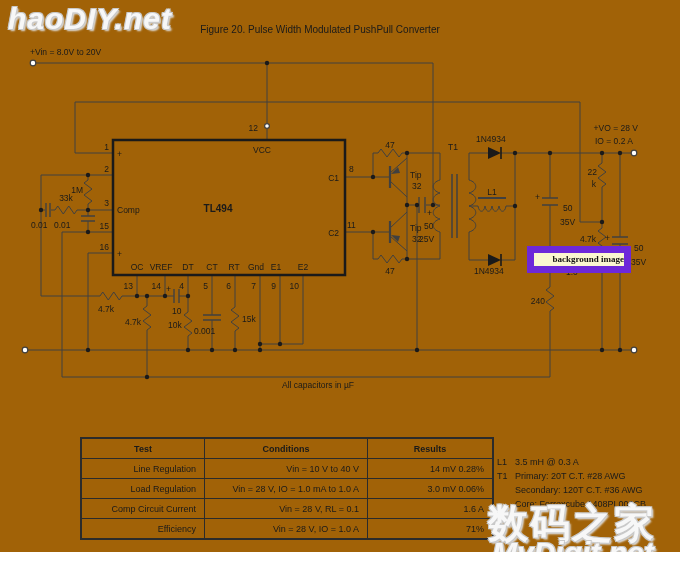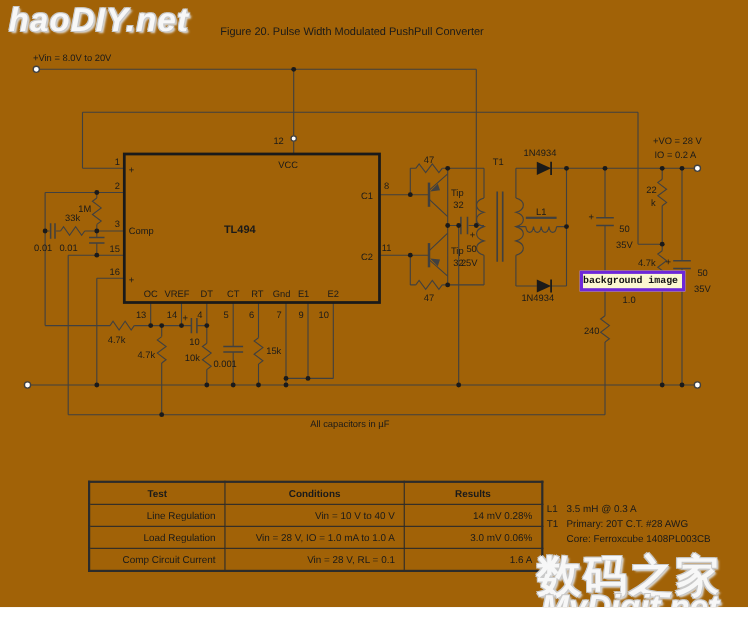--- a/index.html
+++ b/index.html
@@ -13,23 +13,23 @@
   #wm-cn{left:488px;top:496px;font-size:40px;letter-spacing:2px;}
   #wm-en{left:492px;top:536px;font-size:30px;font-style:italic;}
   
   #title{position:absolute;left:0;top:24px;width:640px;text-align:center;
          font-size:10px;font-weight:normal;}
   
   #schem{position:absolute;left:0;top:0;}
   #schem text{font-family:"Liberation Sans",sans-serif;fill:#1a1a1a;}
   
   #tooltip{position:absolute;left:527px;top:246px;width:90px;height:13px;
-           background:#fbf7d0;border:3px solid #6d28d9;
-           font-family:Liberation Mono, monospace;
-           font-size:9px;font-weight:bold;line-height:13px;text-align:left;
+           background:#fbf7d0;border:7px solid #6d28d9;
+           font-family:Liberation Serif, serif;
+           font-size:9px;font-weight:bold;line-height:13px;text-align:right;
            color:#111;white-space:nowrap;overflow:hidden;}
   
   #results{position:absolute;left:80px;top:437px;border-collapse:collapse;
            font-size:9px;}
   #results th,#results td{border:1px solid #2b2b2b;padding:0 8px;height:19px;
            white-space:nowrap;}
   #results th{font-weight:bold;text-align:center;}
   #results td{text-align:right;}
   #results{border:2px solid #2b2b2b;}
   .c-test{width:106px;} .c-cond{width:146px;} .c-res{width:108px;}
@@ -276,34 +276,40 @@
         <tr>
           <td>Load Regulation</td>
           <td>Vin = 28 V, IO = 1.0 mA to 1.0 A</td>
           <td>3.0 mV 0.06%</td>
         </tr>
         <tr>
           <td>Comp Circuit Current</td>
           <td>Vin = 28 V, RL = 0.1</td>
           <td>1.6 A</td>
         </tr>
+        <tr>
+          <td>Efficiency</td>
+          <td>Vin = 28 V, IO = 1.0 A</td>
+          <td>71%</td>
+        </tr>
       </tbody>
   </table>
 
   <div id="notes">
       <div class="note-line">
         <span class="note-tag">L1</span>
         <span>3.5 mH @ 0.3 A</span>
       </div>
       <div class="note-line">
         <span class="note-tag">T1</span>
         <span>Primary: 20T C.T. #28 AWG</span>
       </div>
       <div class="note-line">
         <span class="note-tag"></span>
+        <span>Secondary: 120T C.T. #36 AWG</span>
       </div>
       <div class="note-line">
         <span class="note-tag"></span>
         <span>Core: Ferroxcube 1408PL003CB</span>
       </div>
     </div>
 
   <div class="wm" id="wm-cn">数码之家</div>
   <div class="wm" id="wm-en">MyDigit.net</div>
 </div>

